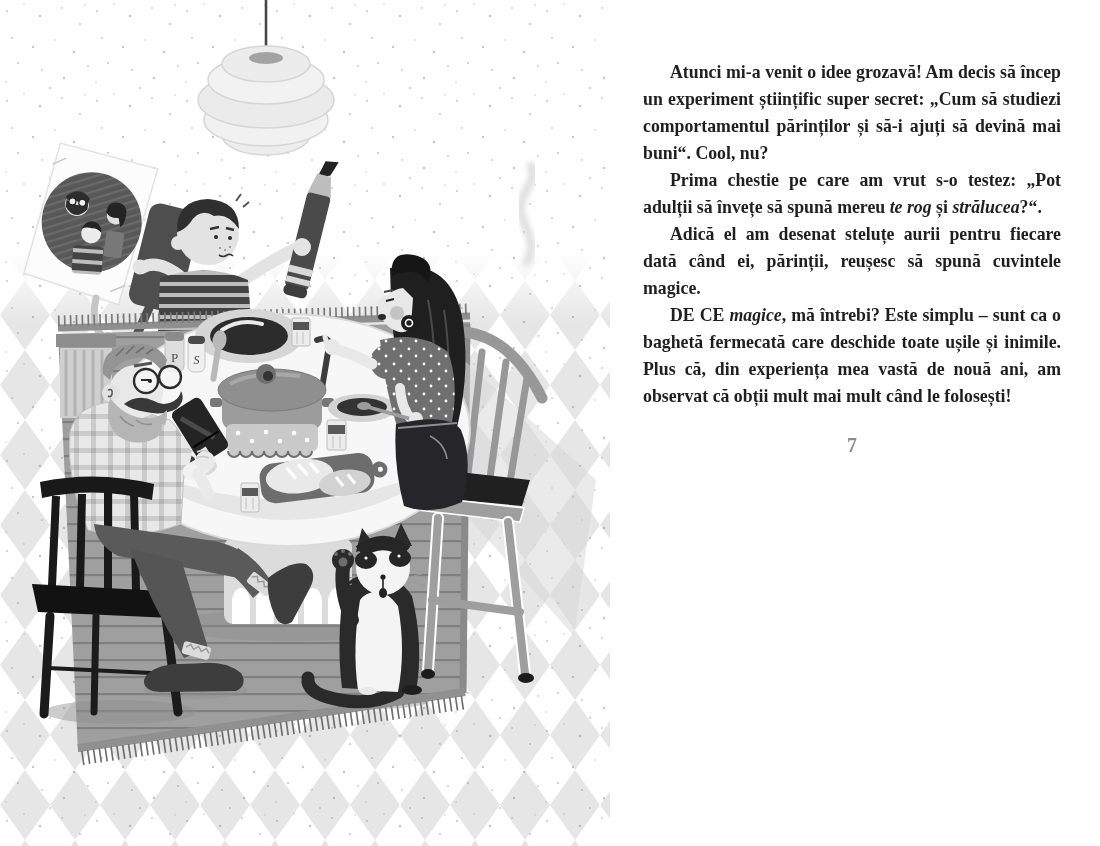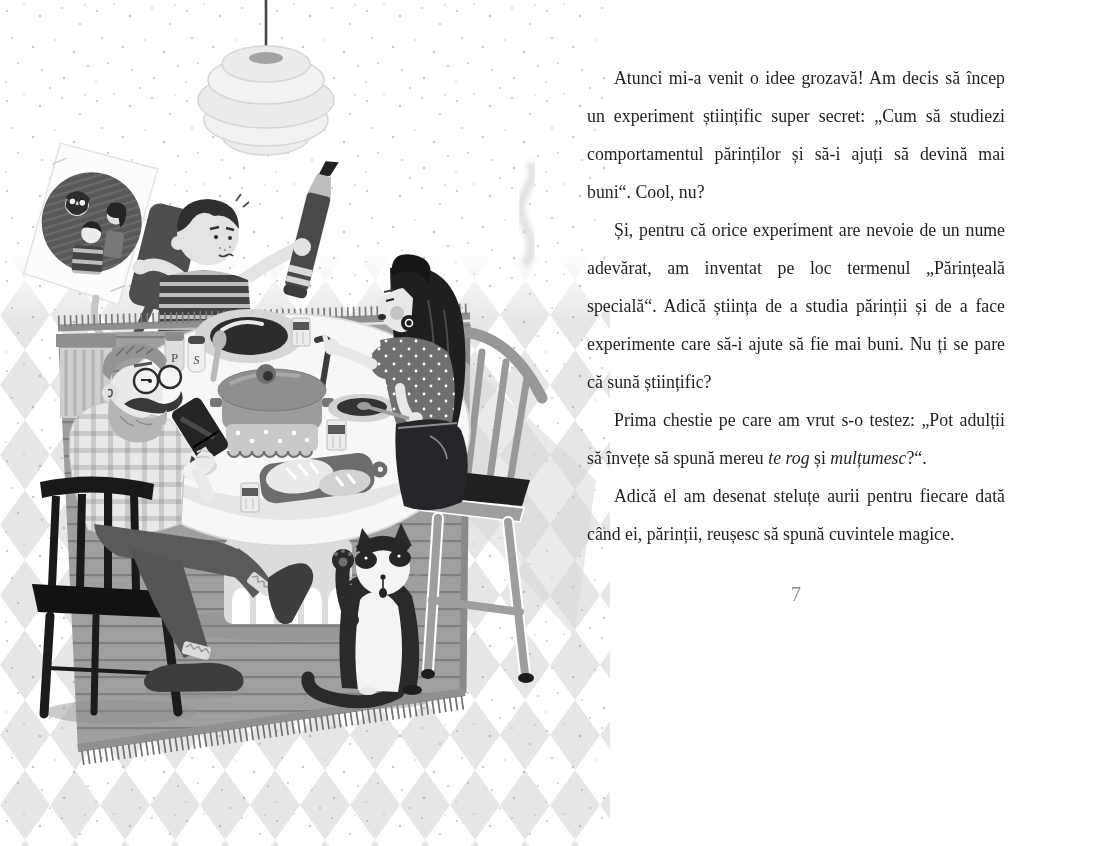--- a/index.html
+++ b/index.html
@@ -1,21 +1,21 @@
 <!DOCTYPE html>
 <html lang="ro"><head>
 <meta charset="utf-8">
 <style>
   html,body{margin:0;padding:0;background:#ffffff;}
   .spread{position:relative;width:1100px;height:846px;background:#ffffff;overflow:hidden;
           font-family:"Liberation Serif", serif;}
   .illo{position:absolute;left:0;top:0;width:610px;height:846px;}
-  .textcol{position:absolute;left:587px;top:59px;width:418px;color:#1f1f1f;
-           font-size:17.8px;line-height:38px;text-align:justify;
-           text-rendering:optimizeLegibility;hyphens:auto;}
+  .textcol{position:absolute;left:643px;top:59px;width:418px;color:#1f1f1f;
+           font-size:17.8px;line-height:27px;text-align:justify;
+           text-rendering:optimizeLegibility;hyphens:auto;font-weight:bold;}
   .textcol p{margin:0;text-indent:27px;}
   .textcol em{font-style:italic;}
   .pagenum{margin-top:22px;text-align:center;color:#8c8c8c;font-size:20px;text-indent:0;}
 </style>
 </head>
 <body>
 
 <div class="spread">
 
   <svg class="illo" viewBox="0 0 610 846" aria-hidden="true">
@@ -409,19 +409,19 @@
       <circle cx="336" cy="554" r="2" fill="#6e6e6e"></circle>
         <circle cx="343" cy="551" r="2" fill="#6e6e6e"></circle>
         <circle cx="350" cy="554" r="2" fill="#6e6e6e"></circle>
       <ellipse cx="412" cy="690" rx="10" ry="5" fill="#1e1e1e"></ellipse>
       <ellipse cx="368" cy="691" rx="9" ry="4" fill="#e9e9e9"></ellipse>
     </g>
   </svg>
 
   <div class="textcol">
     <p><span>Atunci mi-a venit o idee grozavă! Am decis să încep un experiment științific super secret: „Cum să studiezi comportamentul părinților și să-i ajuți să devină mai buni“. Cool, nu?</span></p>
-    <p><span>Și, pentru că orice experiment are nevoie de un nume adevărat, am inventat pe loc termenul „Părințeală specială“. Adică știința de a studia părinții și de a face experimente care să-i ajute să fie mai buni. Nu ți se pare că sună științific?</span></p>
-    <p><span>Prima chestie pe care am vrut s-o testez: „Pot adulții să învețe să spună mereu </span><em>te rog</em><span> și </span><em>mulțumesc</em><span>?“.</span></p>
+    <p><span>Prima chestie pe care am vrut s-o testez: „Pot adulții să învețe să spună mereu </span><em>te rog</em><span> și </span><em>strălucea</em><span>?“.</span></p>
     <p><span>Adică el am desenat steluțe aurii pentru fiecare dată când ei, părinții, reușesc să spună cuvintele magice.</span></p>
+    <p><span>DE CE </span><em>magice</em><span>, mă întrebi? Este simplu – sunt ca o baghetă fermecată care deschide toate ușile și inimile. Plus că, din experiența mea vastă de nouă ani, am observat că obții mult mai mult când le folosești!</span></p>
     <div class="pagenum">7</div>
   </div>
 
 </div>
 
 </body></html>

